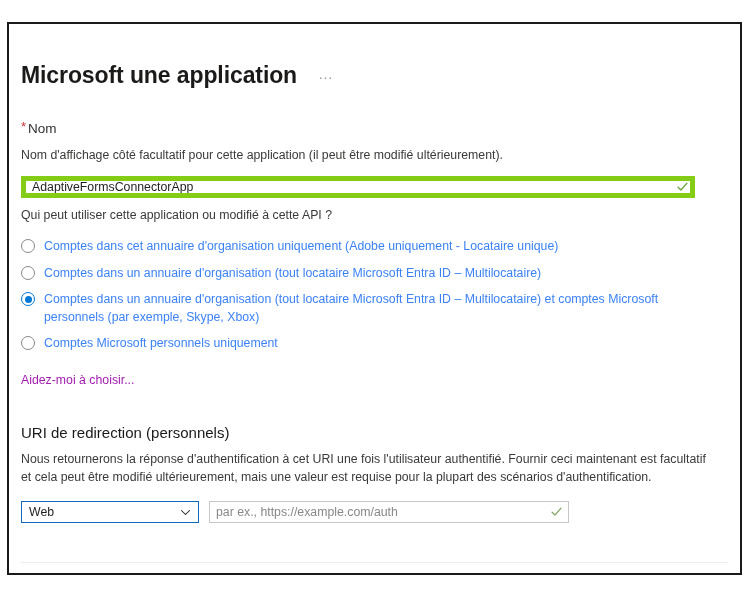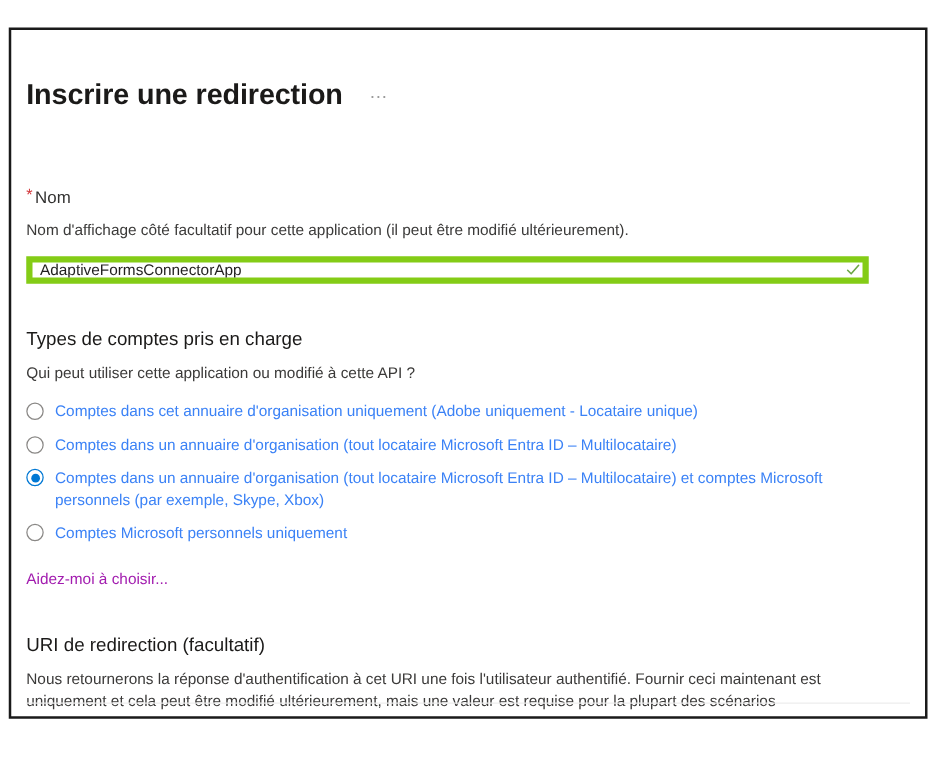--- a/index.html
+++ b/index.html
@@ -58,21 +58,21 @@
     line-height: 1;
     padding: 4px 5px 9px 5px;
     cursor: pointer;
     user-select: none;
   }
 
   
   .field-label {
     font-size: 13.5px;
     color: #323130;
-    margin-top: 59px;
+    margin-top: 30px;
     line-height: 1.3;
   }
   .req-star {
     color: #d13438;
     font-size: 13px;
     margin-right: 2px;
     vertical-align: top;
     line-height: 1;
   }
 
@@ -244,41 +244,40 @@
   }
 </style>
 </head>
 <body>
 
 <div class="frame">
   <div class="inner">
 
     
     <div class="title-row">
-      <div class="page-title">Inscrire une redirection</div>
+      <div class="page-title">Microsoft une application</div>
       <div class="ellipsis-btn">…</div>
     </div>
 
     
     <div class="field-label">
       <span class="req-star">*</span><span>Nom</span>
     </div>
     <div class="help-text">Nom d'affichage côté facultatif pour cette application (il peut être modifié ultérieurement).</div>
 
     <div class="name-input-wrap">
       <input class="name-input" type="text" value="AdaptiveFormsConnectorApp" style="">
       <span class="check-mark">
         <svg viewBox="0 0 12 12" width="11" height="11" aria-hidden="true">
           <path d="M1.2 6.2 L4.3 9.3 L10.8 1.9" fill="none" stroke="#6ba644" stroke-width="1.4" stroke-linecap="round" stroke-linejoin="round"></path>
         </svg>
       </span>
     </div>
 
     
-    <div class="section-heading">Types de comptes pris en charge</div>
     <div class="help-text">Qui peut utiliser cette application ou modifié à cette API ?</div>
 
     <div class="radio-group">
       <div class="radio-row">
         <span class="radio-mark"></span>
         <span class="radio-label">Comptes dans cet annuaire d'organisation uniquement (Adobe uniquement - Locataire unique)</span>
       </div>
       <div class="radio-row">
         <span class="radio-mark"></span>
         <span class="radio-label">Comptes dans un annuaire d'organisation (tout locataire Microsoft Entra ID – Multilocataire)</span>
@@ -289,22 +288,22 @@
       </div>
       <div class="radio-row">
         <span class="radio-mark"></span>
         <span class="radio-label">Comptes Microsoft personnels uniquement</span>
       </div>
     </div>
 
     <a class="help-link">Aidez-moi à choisir...</a>
 
     
-    <div class="section-heading">URI de redirection (facultatif)</div>
-    <div class="help-text">Nous retournerons la réponse d'authentification à cet URI une fois l'utilisateur authentifié. Fournir ceci maintenant est uniquement et cela peut être modifié ultérieurement, mais une valeur est requise pour la plupart des scénarios d'authentification.</div>
+    <div class="section-heading">URI de redirection (personnels)</div>
+    <div class="help-text">Nous retournerons la réponse d'authentification à cet URI une fois l'utilisateur authentifié. Fournir ceci maintenant est facultatif et cela peut être modifié ultérieurement, mais une valeur est requise pour la plupart des scénarios d'authentification.</div>
 
     <div class="redirect-row">
       <div class="select-wrap">
         <span class="select-value">Web</span>
         <span class="chevron">
           <svg viewBox="0 0 12 12" width="11" height="11" aria-hidden="true">
             <path d="M1.6 3.8 L6 8.2 L10.4 3.8" fill="none" stroke="#201f1e" stroke-width="1.1" stroke-linecap="round" stroke-linejoin="round"></path>
           </svg>
         </span>
       </div>

